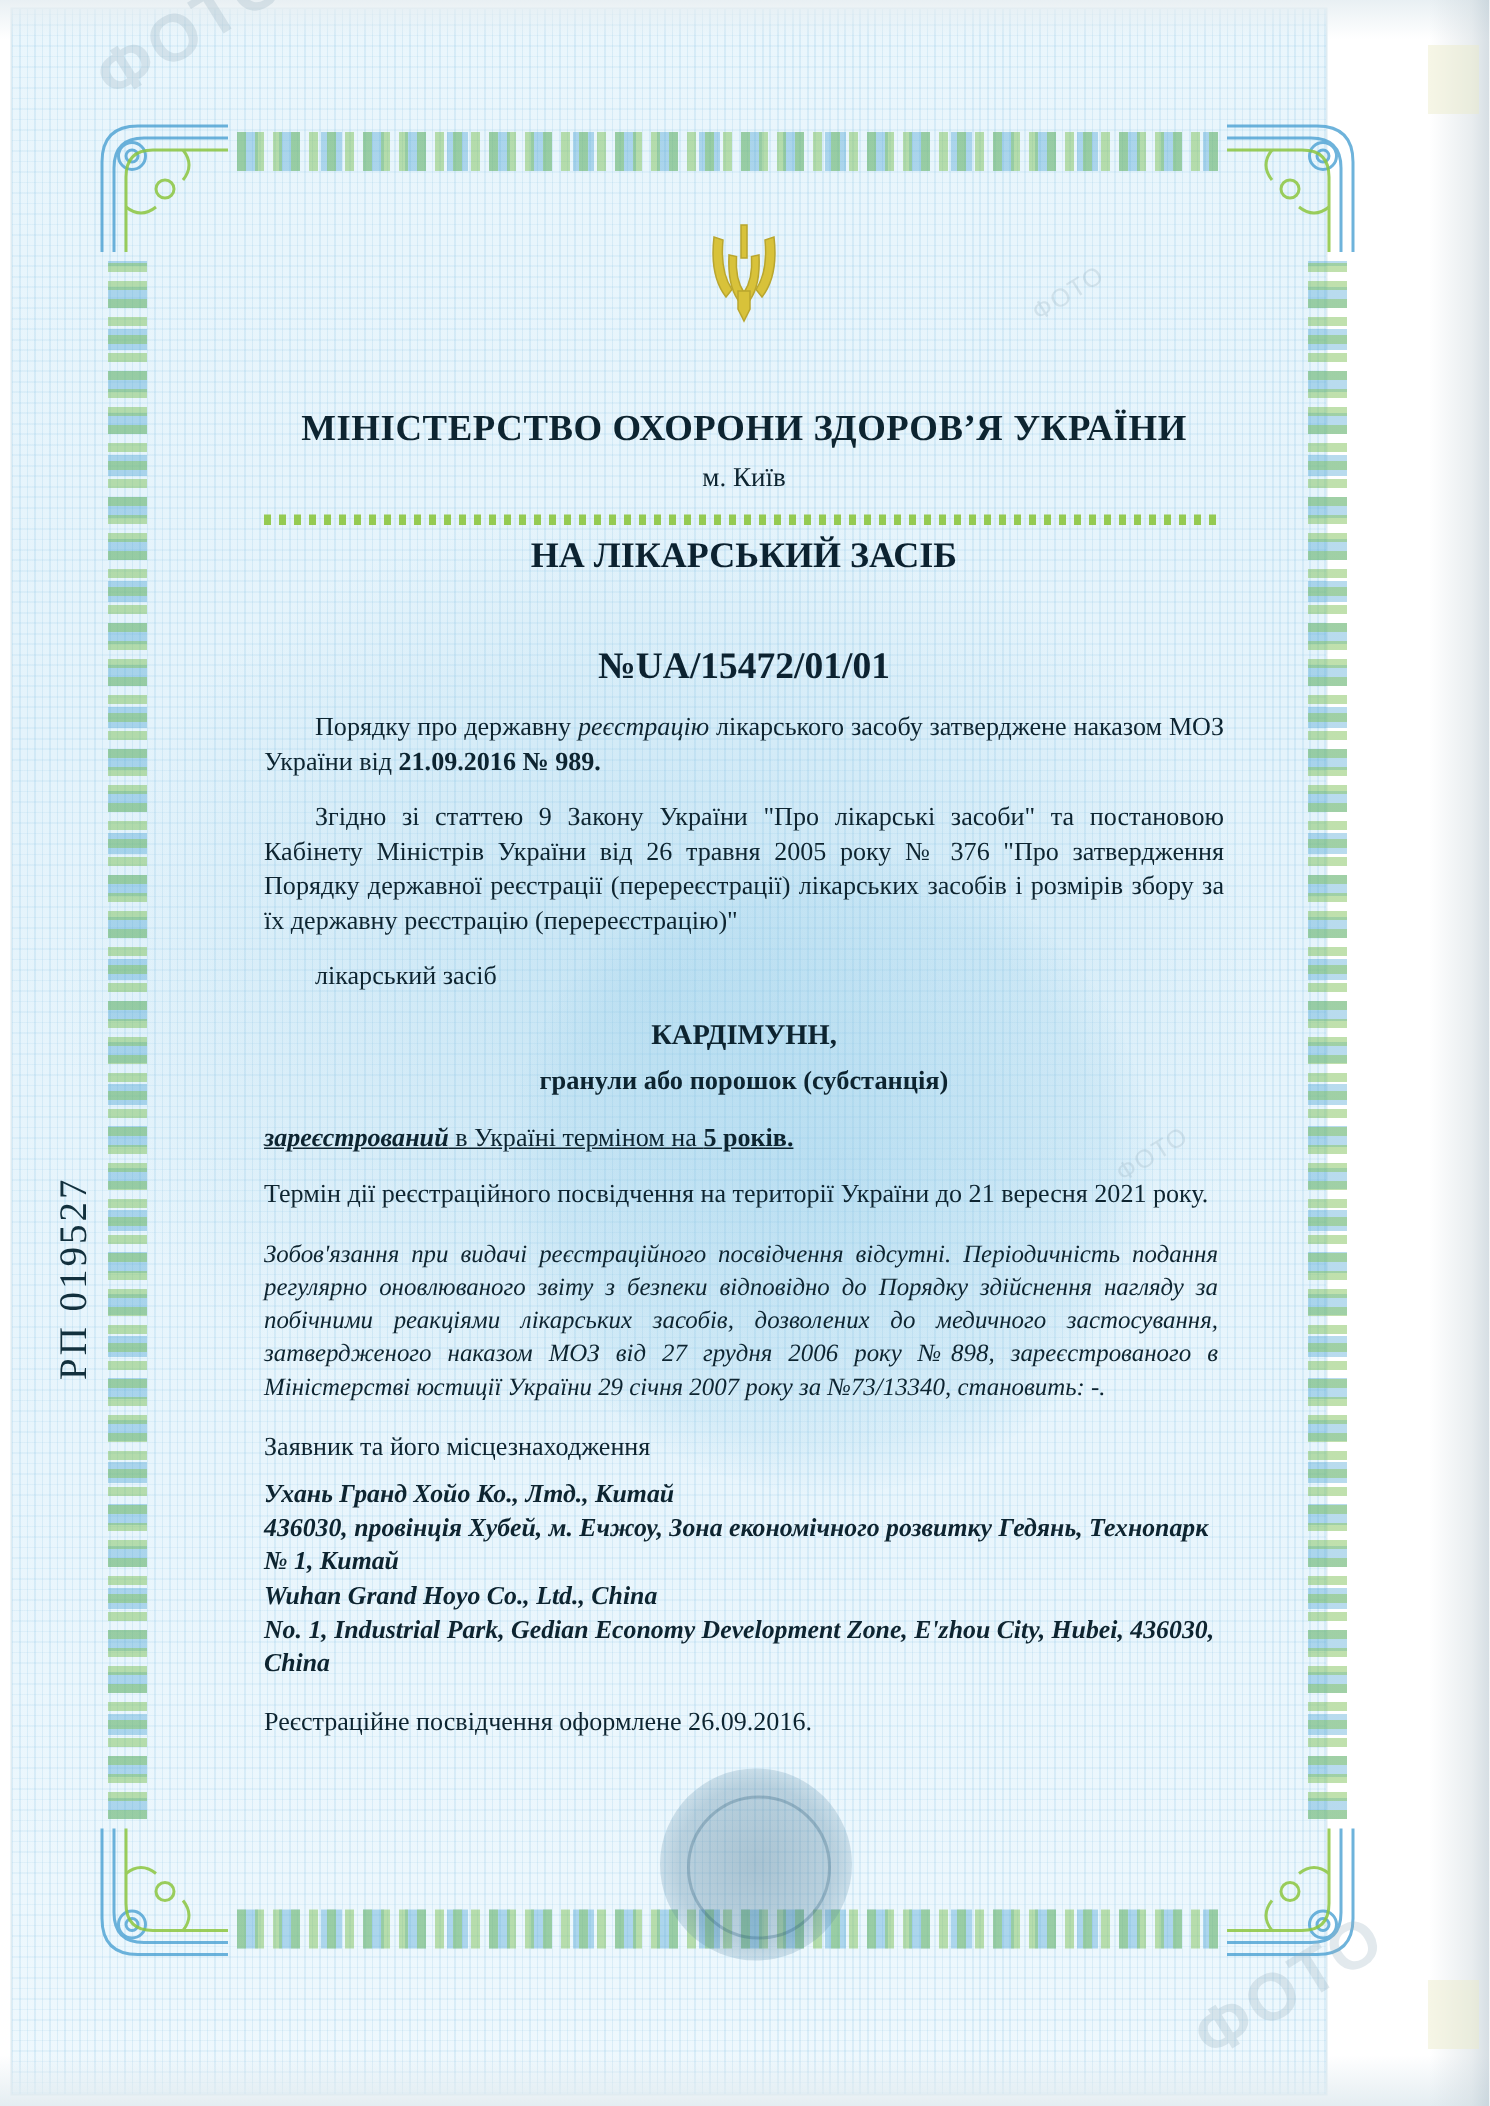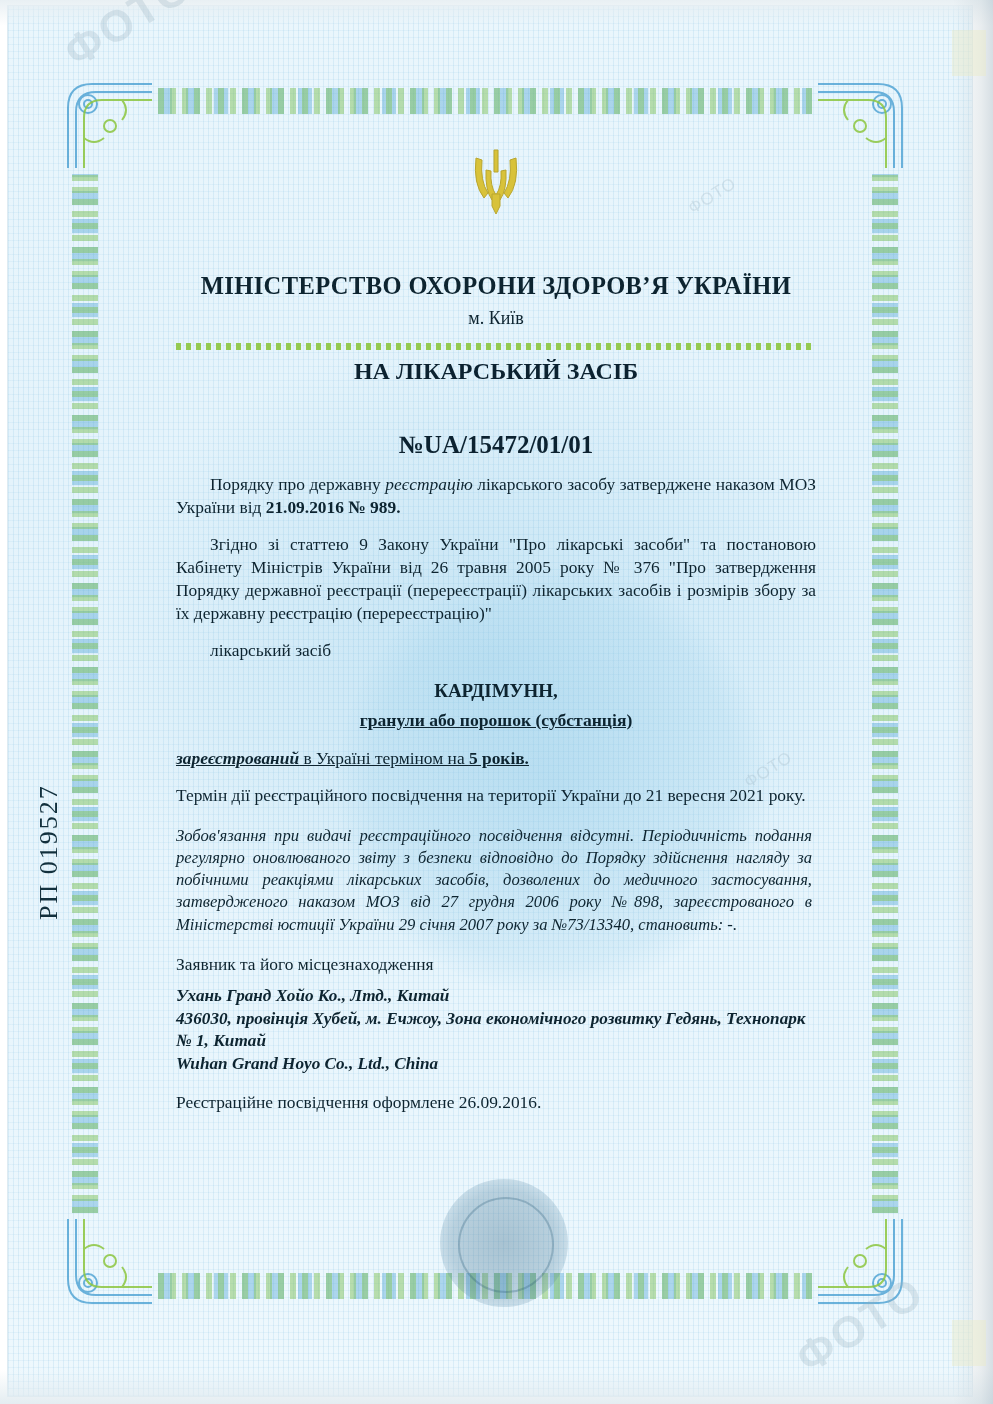--- a/index.html
+++ b/index.html
@@ -22,21 +22,21 @@
     width: 993px;
     height: 1404px;
     background: #ffffff;
   }
 
   
   #paper {
     position: absolute;
     left: 8px;
     top: 6px;
-    width: 964px;
+    width: 876px;
     height: 1390px;
     background:
       radial-gradient(ellipse 520px 420px at 50% 47%, rgba(120,190,225,0.30) 0%, rgba(120,190,225,0.10) 55%, rgba(255,255,255,0) 78%),
       linear-gradient(180deg, #eaf6fc 0%, #e4f3fb 35%, #e8f5fc 70%, #eef8fd 100%);
     box-shadow: 0 0 0 1px rgba(190,215,230,0.5);
   }
 
   
   #guilloche {
     position: absolute;
@@ -195,21 +195,20 @@
     font-weight: 700;
     margin-top: 18px;
     color: #0d2430;
   }
   .drug-form {
     text-align: center;
     font-size: 17.6px;
     font-weight: 700;
     margin-top: 8px;
     color: #0d2430;
-    text-decoration: underline;
   }
 
   p.italic-block {
     font-size: 16.6px;
     font-style: italic;
     line-height: 1.34;
     text-align: justify;
     margin: 18px 4px 0 0;
     color: #0d2430;
   }
@@ -432,20 +431,21 @@
       <p class="body">Термін дії реєстраційного посвідчення на території України до 21 вересня 2021 року.</p>
 
       <p class="italic-block">Зобов'язання при видачі реєстраційного посвідчення відсутні. Періодичність подання регулярно оновлюваного звіту з безпеки відповідно до Порядку здійснення нагляду за побічними реакціями лікарських засобів, дозволених до медичного застосування, затвердженого наказом МОЗ від 27 грудня 2006 року №898, зареєстрованого в Міністерстві юстиції України 29 січня 2007 року за №73/13340, становить: -.</p>
 
       <div class="applicant-label">Заявник та його місцезнаходження</div>
 
       <div class="applicant">
         <div>Ухань Гранд Хойо Ко., Лтд., Китай</div>
         <div>436030, провінція Хубей, м. Ечжоу, Зона економічного розвитку Гедянь, Технопарк № 1, Китай</div>
         <div>Wuhan Grand Hoyo Co., Ltd., China</div>
+        <div>No. 1, Industrial Park, Gedian Economy Development Zone, E'zhou City, Hubei, 436030, China</div>
       </div>
 
       <div class="issued">Реєстраційне посвідчення оформлене 26.09.2016.</div>
     </div>
 
     <div id="stamp"></div>
   </div>
 
   <div id="serial">РП 019527</div>
 

